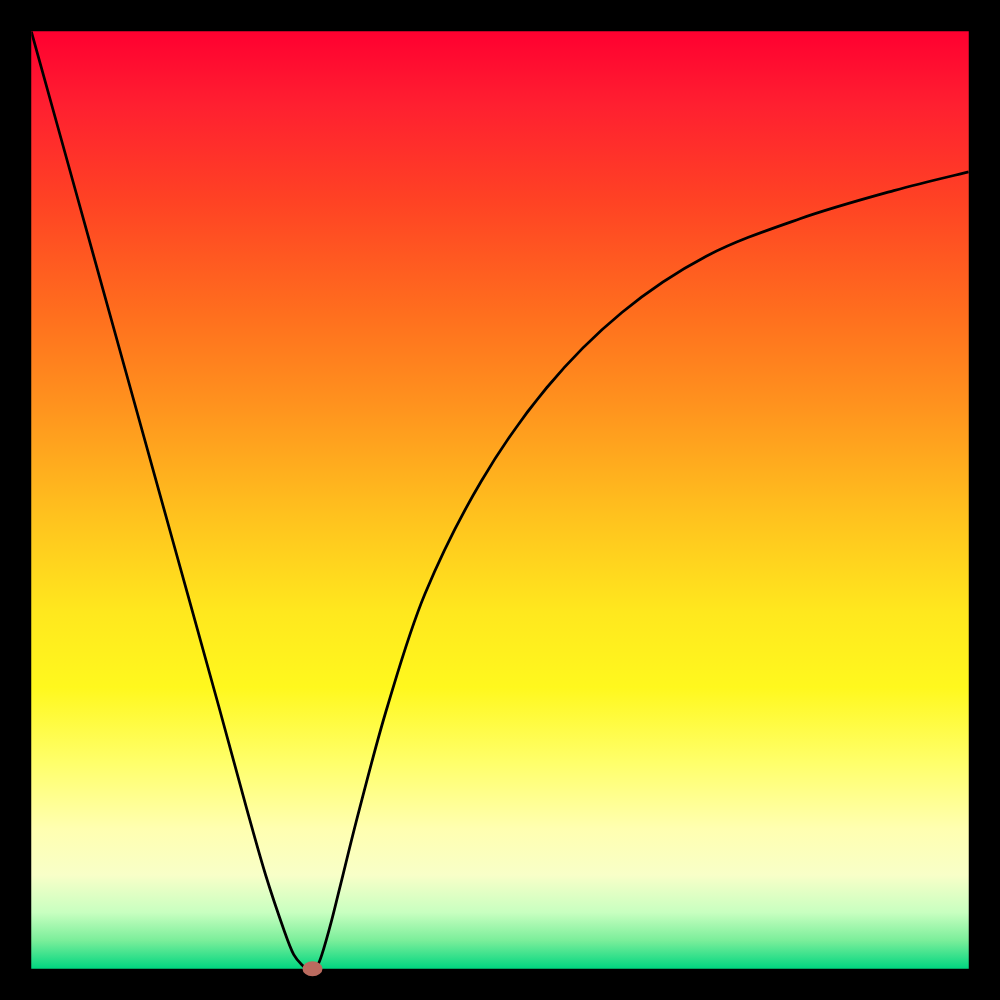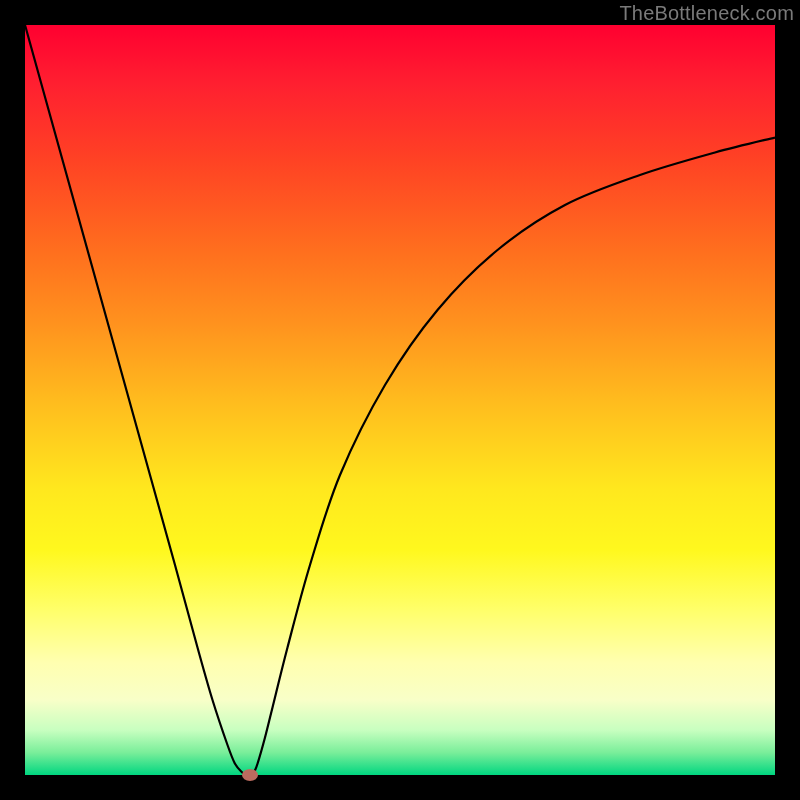--- a/index.html
+++ b/index.html
@@ -63,14 +63,13 @@
 
 <div class="frame">
 
   <div class="plot-area">
     <svg class="curve" viewBox="0 0 750 750" preserveAspectRatio="none">
       <path id="curve-path" d="M 0 0 C 6.25 22.5, 25 90, 37.5 135 C 50 180, 62.5 225, 75 270 C 87.5 315, 100 360, 112.5 405 C 125 450, 140 503.75, 150 540 C 160 576.25, 166.25 600, 172.5 622.5 C 178.75 645, 182.5 658.75, 187.5 675 C 192.5 691.25, 198.75 709.375, 202.5 720 C 206.25 730.625, 207.50000000000003 734.125, 210.00000000000003 738.75 C 212.50000000000003 743.375, 215.62499999999997 745.875, 217.49999999999997 747.75 C 219.37499999999997 749.625, 220 749.625, 221.25 750 C 222.5 750.375, 223.75 750.375, 225 750 C 226.25 749.625, 227.5 749.625, 228.75 747.75 C 230 745.875, 230.625 744.625, 232.5 738.75 C 234.375 732.875, 237.5 721.875, 240 712.5 C 242.5 703.125, 243.75 697.5, 247.5 682.5 C 251.25 667.5, 256.25 646.25, 262.5 622.5 C 268.75 598.75, 276.25 568.75, 285 540 C 293.75 511.25, 302.5 480, 315 450 C 327.5 420, 343.75 387.5, 360 360 C 376.25 332.5, 393.75000000000006 307.5, 412.50000000000006 285 C 431.25000000000006 262.5, 451.25 242.5, 472.5 225 C 493.75 207.5, 516.25 192.5, 540 180 C 563.75 167.5, 590 158.75, 615 150 C 640 141.25, 667.5 133.75, 690 127.5 C 712.5 121.25, 740 115, 750 112.5" fill="none" stroke="#000" stroke-width="2.2"></path>
     </svg>
     <div class="marker" id="min-marker" style="left: 225px; top: 750px;"></div>
   </div>
 
-  <div class="watermark">TheBottleneck.com</div>
 </div>
 
 </body></html>

